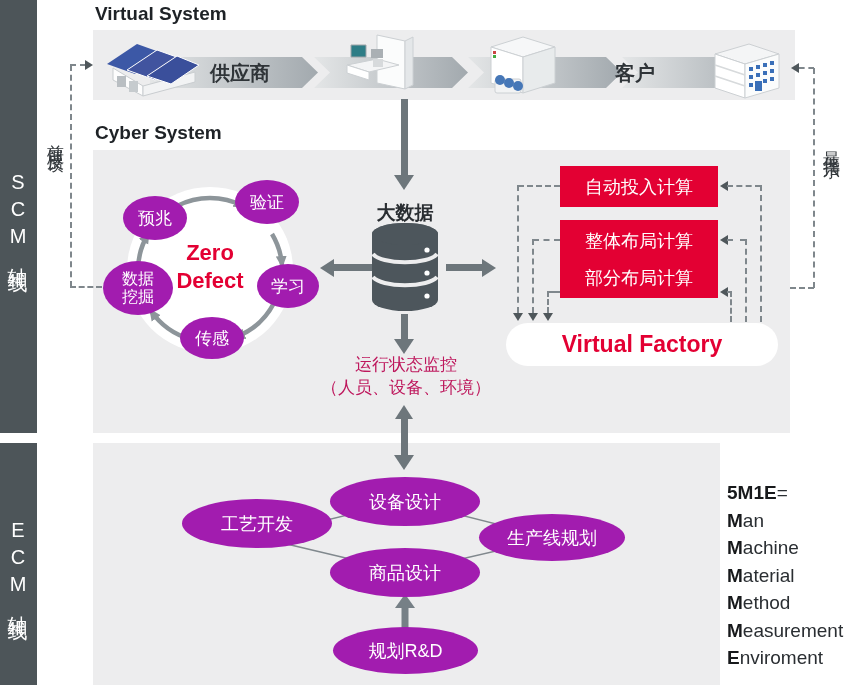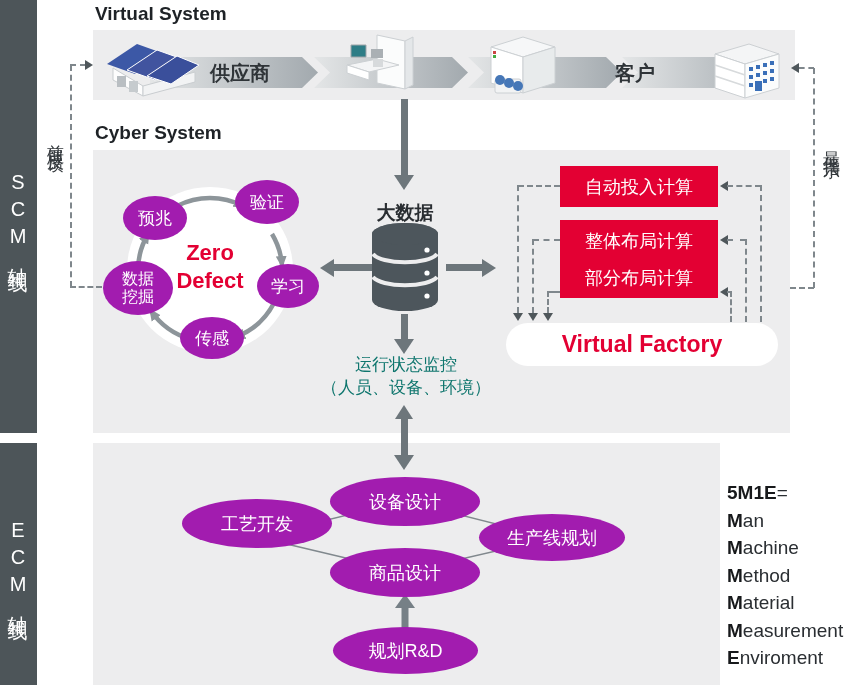--- a/index.html
+++ b/index.html
@@ -37,21 +37,21 @@
   .tri.big-right{ border-top:9px solid transparent; border-bottom:9px solid transparent; border-left:14px solid #6d767b; }
 
   .node { position:absolute; background:#a21caf; border-radius:50%; color:#fff; display:flex; align-items:center; justify-content:center; text-align:center; z-index:4; }
   .node.zd { font-size:17px; font-weight:500; }
   .node.ecm-n { font-size:18px; font-weight:500; }
 
   .zd-circle { position:absolute; left:127px; top:187px; width:166px; height:166px; background:#fff; border-radius:50%; z-index:2; }
   .zd-center { position:absolute; left:155px; top:239px; width:110px; text-align:center; color:#e30033; font-size:22px; font-weight:700; line-height:1.25; z-index:3; }
 
   .bigdata-label { position:absolute; left:345px; top:200px; width:120px; text-align:center; font-size:19px; font-weight:700; color:#2a2e32; }
-  .monitor { position:absolute; left:295px; top:354px; width:222px; text-align:center; font-size:17px; font-weight:500; color:#0f766e; line-height:1.35; }
+  .monitor { position:absolute; left:295px; top:354px; width:222px; text-align:center; font-size:17px; font-weight:500; color:#be185d; line-height:1.35; }
 
   .calc-box { position:absolute; left:560px; width:158px; height:41px; background:#e30033; color:#fff; display:flex; align-items:center; justify-content:center; font-size:18px; font-weight:500; z-index:3; }
   .vf { position:absolute; left:506px; top:323px; width:272px; height:43px; background:#fff; border-radius:22px; display:flex; align-items:center; justify-content:center; color:#e30033; font-size:23px; font-weight:700; z-index:3; }
 
   .m1e { position:absolute; left:727px; top:479px; font-size:19px; color:#2a2e32; line-height:27.5px; }
   .m1e .b { font-weight:700; color:#17191b; }
 
   svg.overlay { position:absolute; z-index:2; pointer-events:none; }
 </style>
 </head>
@@ -240,19 +240,19 @@
   <div class="node ecm-n" style="left:330px;top:477px;width:150px;height:49px;">设备设计</div>
   <div class="node ecm-n" style="left:182px;top:499px;width:150px;height:49px;">工艺开发</div>
   <div class="node ecm-n" style="left:479px;top:514px;width:146px;height:47px;">生产线规划</div>
   <div class="node ecm-n" style="left:330px;top:548px;width:150px;height:49px;">商品设计</div>
   <div class="node ecm-n" style="left:333px;top:627px;width:145px;height:47px;">规划R&amp;D</div>
 
   <div class="m1e">
     <div><span class="b">5M1E</span><span>=</span></div>
     <div><span class="b">M</span><span>an</span></div>
     <div><span class="b">M</span><span>achine</span></div>
+    <div><span class="b">M</span><span>aterial</span></div>
     <div><span class="b">M</span><span>ethod</span></div>
-    <div><span class="b">M</span><span>aterial</span></div>
     <div><span class="b">M</span><span>easurement</span></div>
     <div><span class="b">E</span><span>nviroment</span></div>
   </div>
 
 </div>
 
 </body></html>

